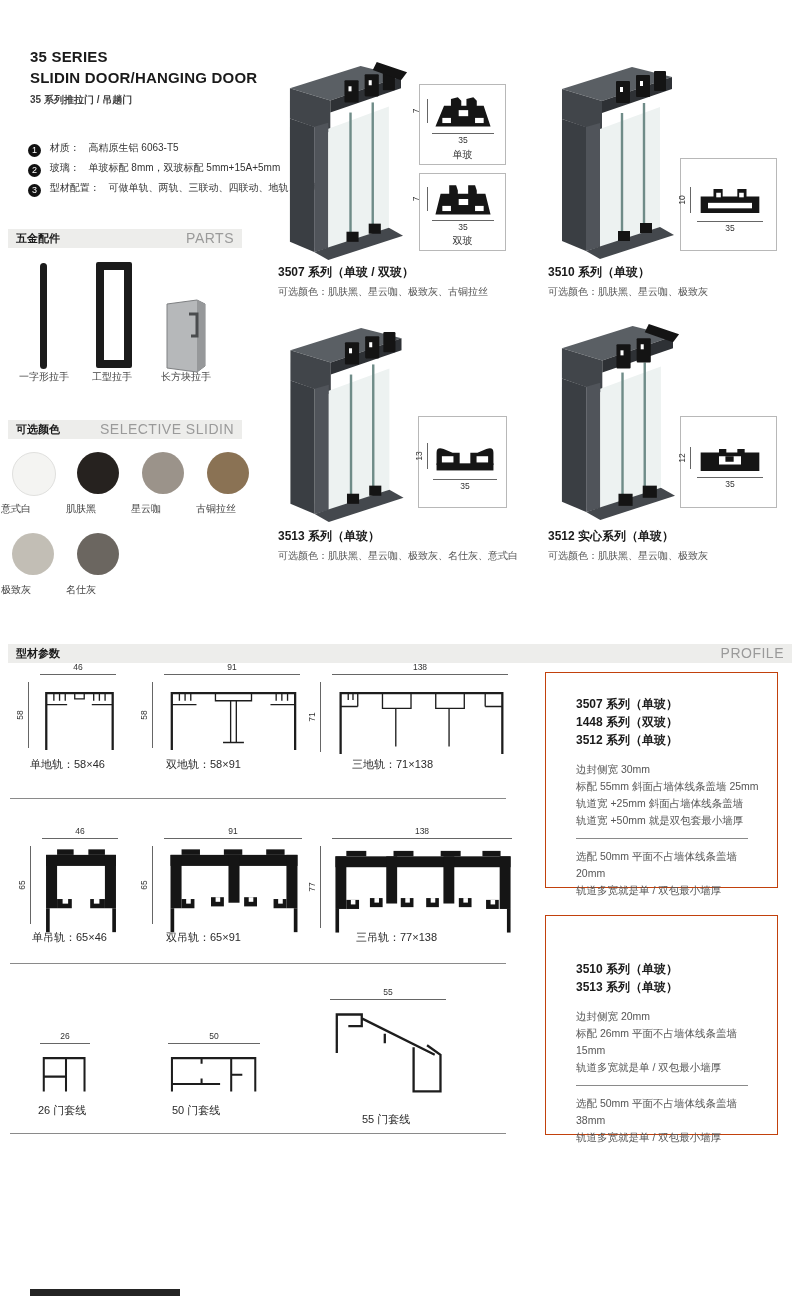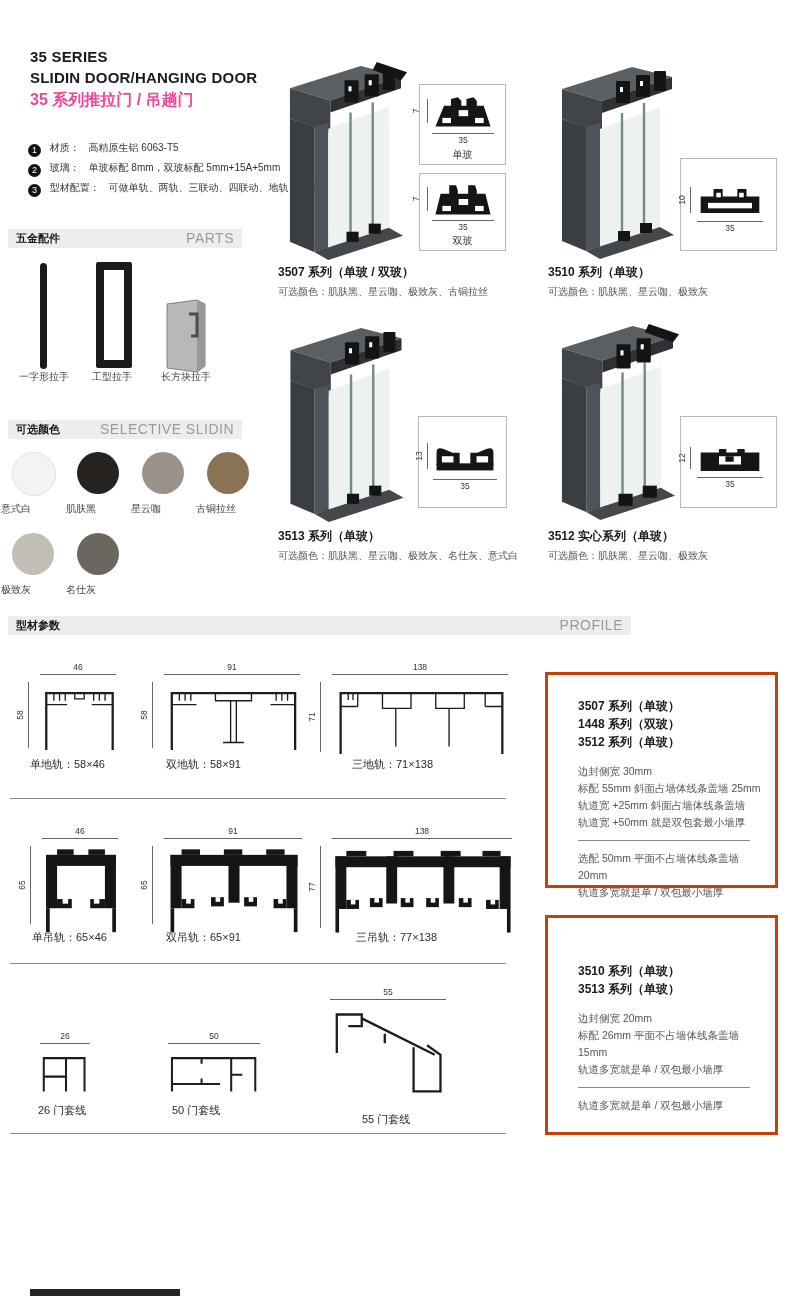--- a/index.html
+++ b/index.html
@@ -1,21 +1,21 @@
 <!DOCTYPE html>
 <html><head>
 <meta charset="utf-8">
 <style>
   html,body{margin:0;padding:0;}
   body{font-family:"Liberation Sans","DejaVu Sans",sans-serif;background:#fff;}
   .page{position:relative;width:800px;height:1300px;background:#fff;overflow:hidden;}
   .abs{position:absolute;}
   
   .hdr-en{font-size:15px;font-weight:bold;color:#1a1a1a;line-height:21px;letter-spacing:.2px;}
-  .hdr-cn{font-size:16px;font-weight:bold;color:#ec4899;line-height:24px;}
+  .hdr-cn{font-size:10px;font-weight:bold;color:#404040;line-height:24px;}
   .speclist{font-size:10px;color:#333;}
   .specline{position:absolute;left:0;white-space:nowrap;}
   .numdot{display:inline-block;width:13px;height:13px;border-radius:50%;background:#111;color:#fff;
           font-size:9px;line-height:13px;text-align:center;margin-right:6px;vertical-align:-2px;}
   .speclab{margin-right:6px;}
   
   .secbar{position:absolute;height:19px;background:#ededeb;font-size:11px;font-weight:bold;color:#1a1a1a;
           line-height:19px;padding:0 8px;box-sizing:border-box;}
   .secbar .en{float:right;font-weight:normal;color:#9a9a9a;font-size:14px;letter-spacing:.5px;}
   
@@ -37,21 +37,21 @@
   .hdim span{display:block;text-align:center;font-size:8.5px;color:#333;margin-top:1px;}
   .hdim.numup span{margin-top:-13px;}
   .vdim{position:absolute;border-left:1px solid #666;}
   .vdim span{position:absolute;left:-14px;top:50%;transform:translateY(-50%) rotate(-90deg);
              font-size:8.5px;color:#333;}
   
   .rowcell{position:absolute;}
   .rcaption{position:absolute;font-size:11px;color:#2a2a2a;white-space:nowrap;}
   .rule{position:absolute;left:10px;width:496px;border-top:1px solid #8a8a8a;}
   
-  .specbox{position:absolute;width:233px;border:3px solid #c2410c;box-sizing:border-box;background:#fff;}
+  .specbox{position:absolute;width:233px;border:1px solid #c2410c;box-sizing:border-box;background:#fff;}
   .sb-title{font-size:12px;font-weight:bold;color:#1a1a1a;line-height:18px;}
   .sb-line{font-size:10.5px;color:#555;line-height:17px;}
   .sb-rule{border-top:1px solid #8a8a8a;width:172px;margin:9px 0;}
   .footer-bar{position:absolute;background:#242424;}
   svg{display:block;}
 </style>
 </head>
 <body>
 
 <div class="page">
@@ -308,21 +308,21 @@
           <span>12</span>
         </div>
       <div class="hdim" style="left:16px;top:60px;width:66px;">
           <span>35</span>
         </div>
     </div>
     <div class="ptitle" style="left:0;top:210px;">3512 实心系列（单玻）</div>
     <div class="pcolors" style="left:0;top:231px;">可选颜色：肌肤黑、星云咖、极致灰</div>
   </div>
 
-  <div class="secbar" style="left:8px;top:616px;width:623px;">
+  <div class="secbar" style="left:8px;top:644px;width:784px;">
     <span>型材参数</span>
     <span class="en">PROFILE</span>
   </div>
 
   <div class="rowcell" style="left:24px;top:660px;width:115px;height:115px;">
     <div class="hdim numup" style="left:16px;top:14px;width:76px;">
         <span>46</span>
       </div>
     <div class="vdim" style="left:4px;top:22px;height:66px;">
         <span>58</span>
@@ -497,18 +497,19 @@
   </div>
 
   <div class="specbox" style="left:545px;top:915px;height:220px;padding:44px 14px 0 30px;">
     <div class="sb-title">3510 系列（单玻）</div>
     <div class="sb-title">3513 系列（单玻）</div>
     <div style="height:12px;"></div>
     <div class="sb-line">边封侧宽 20mm</div>
     <div class="sb-line">标配 26mm 平面不占墙体线条盖墙 15mm</div>
     <div class="sb-line">轨道多宽就是单 / 双包最小墙厚</div>
     <div class="sb-rule"></div>
+    <div class="sb-line">选配 50mm 平面不占墙体线条盖墙 38mm</div>
     <div class="sb-line">轨道多宽就是单 / 双包最小墙厚</div>
   </div>
 
   <div class="footer-bar" style="left:30px;top:1289px;width:150px;height:7px;"></div>
 
 </div>
 
 </body></html>

